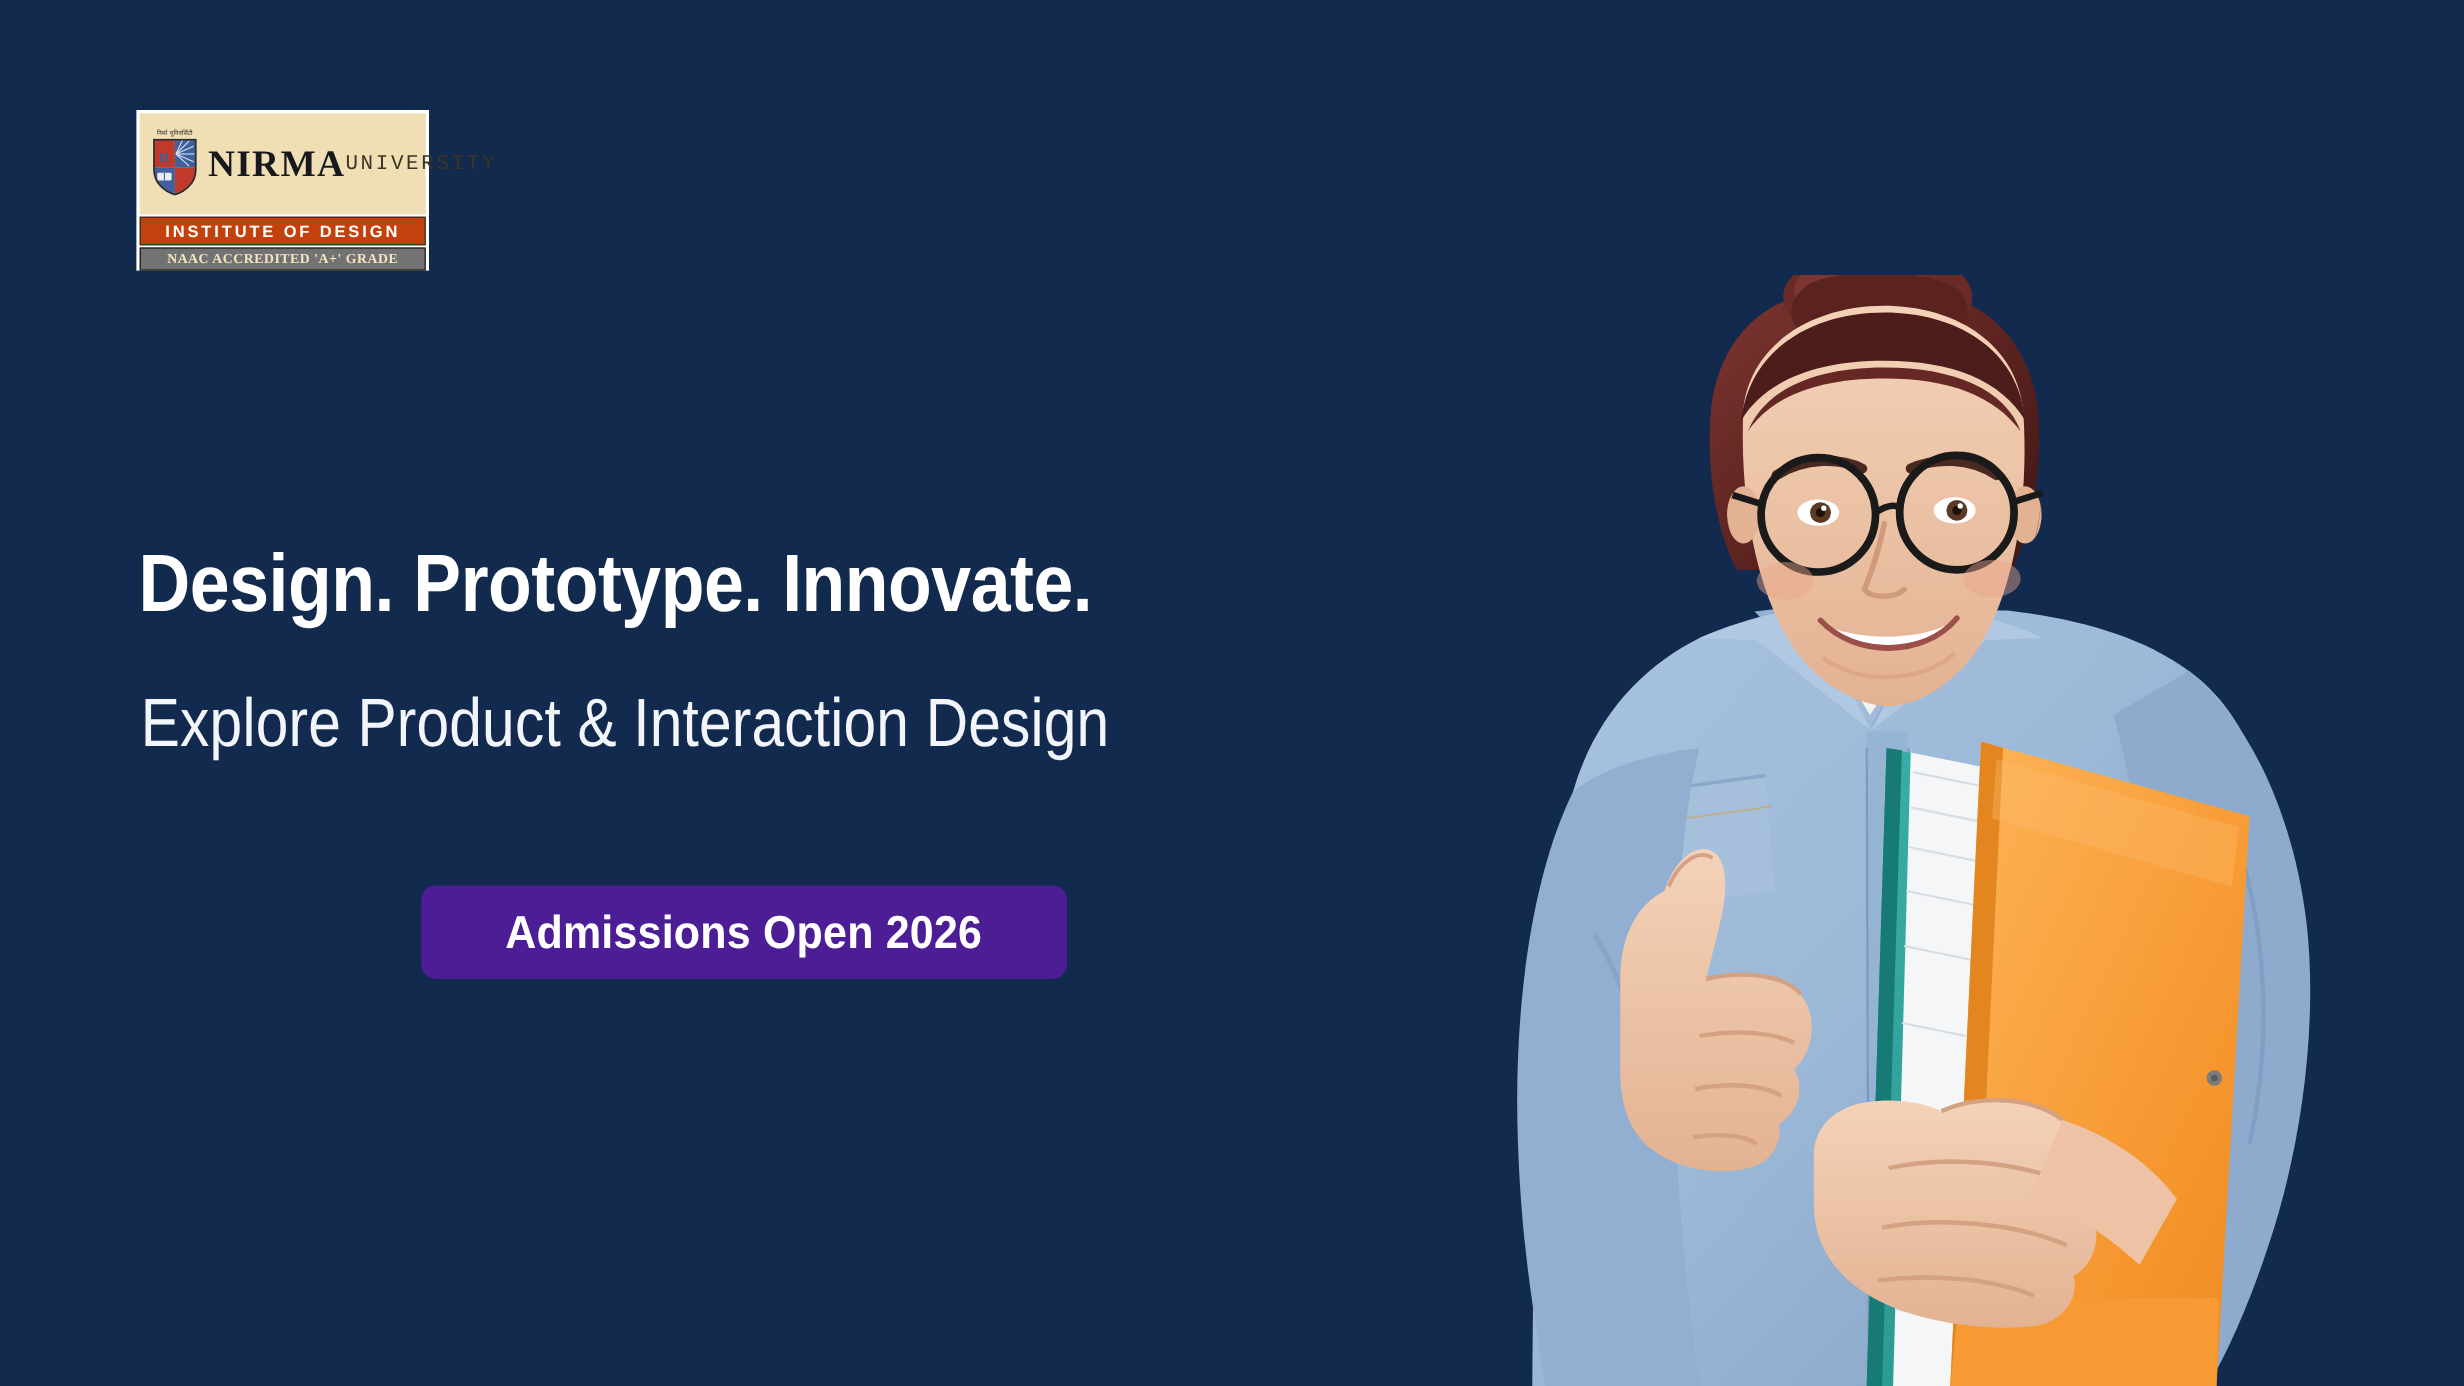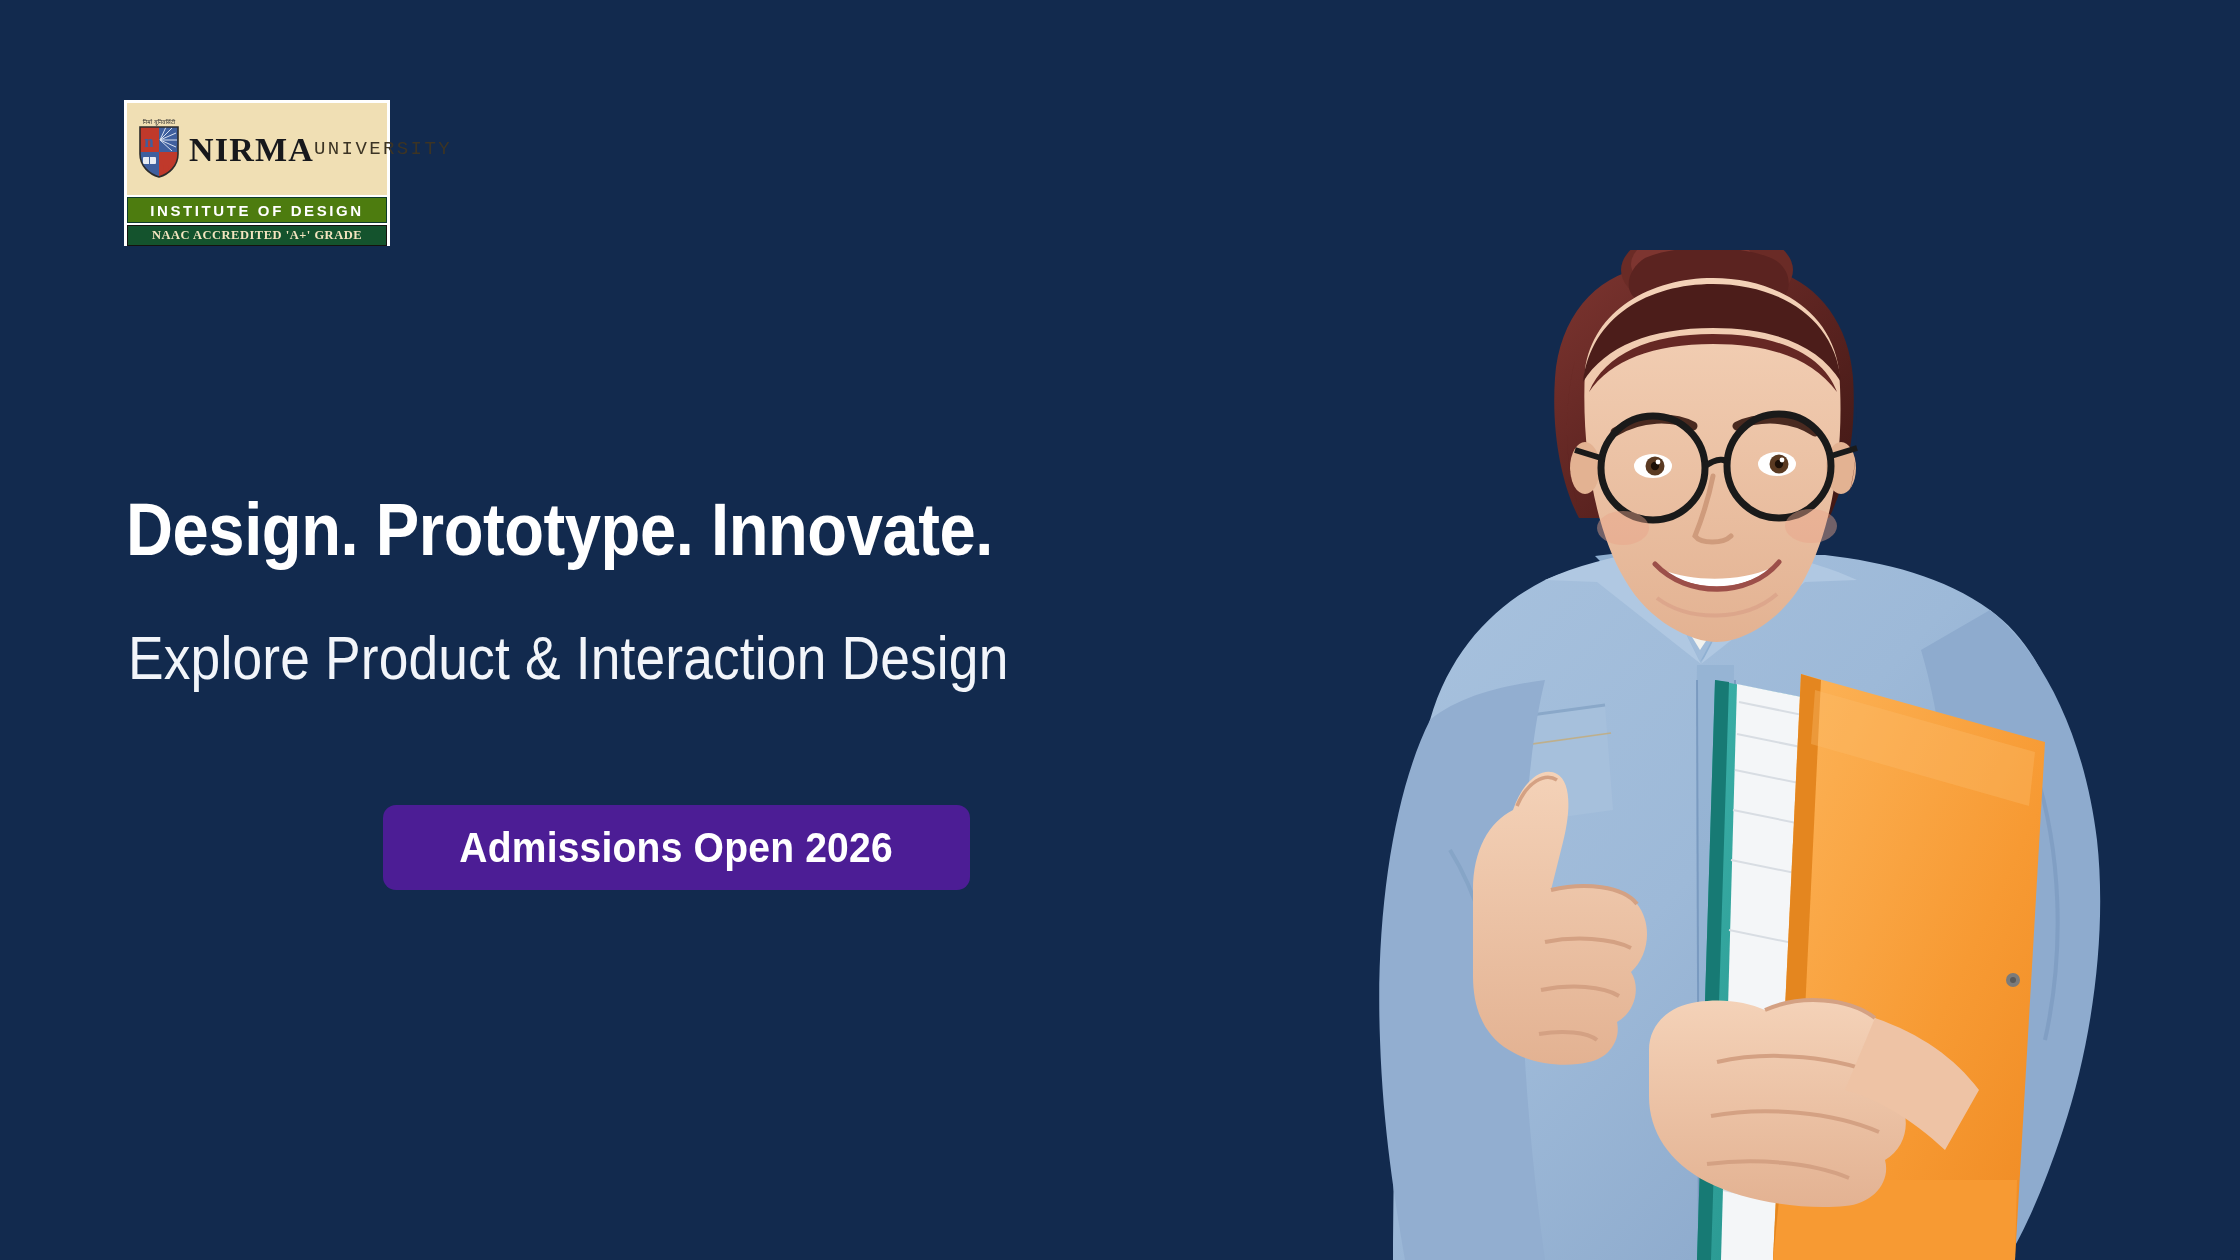--- a/index.html
+++ b/index.html
@@ -17,25 +17,25 @@
   #logo-top{flex:0 0 66%;background:#f0dfb4;display:flex;align-items:center;padding:0 4px 0 6px;box-sizing:border-box;}
   #crest-wrap{flex:0 0 52px;display:flex;flex-direction:column;align-items:center;}
   #crest-script{font-family:"DejaVu Sans",sans-serif;font-size:5.5px;color:#2b2b2b;letter-spacing:.2px;line-height:1;margin-bottom:1px;white-space:nowrap;}
   #crest{width:40px;height:52px;position:relative;}
   #logo-words{flex:1;display:flex;flex-direction:row;align-items:center;justify-content:center;padding-left:4px;}
   #nirma{font-family:"Liberation Serif",serif;font-weight:700;font-size:34px;line-height:.92;
          color:#17181c;letter-spacing:1.2px;}
   #university{font-family:Liberation Mono, monospace;font-size:19px;line-height:1;
               color:#3c3424;letter-spacing:2.4px;margin-top:1px;}
   #uline{width:96%;height:1.6px;background:#6b5a32;margin-top:3px;}
-  #band-green{flex:0 0 19%;background:#4d7c0f;border:1.5px solid #0e3a2b;box-sizing:border-box;
+  #band-green{flex:0 0 19%;background:#c2410c;border:1.5px solid #0e3a2b;box-sizing:border-box;
               display:flex;align-items:center;justify-content:center;margin:1.5px 0 0 0;}
   #band-green span{color:#ffffff;font-size:15px;font-weight:700;letter-spacing:2.6px;
                    font-family:"Liberation Sans",sans-serif;}
-  #band-dark{flex:0 0 15%;background:#14532d;border:1.2px solid #15120d;box-sizing:border-box;
+  #band-dark{flex:0 0 15%;background:#737373;border:1.2px solid #15120d;box-sizing:border-box;
              display:flex;align-items:center;justify-content:center;margin-top:1.5px;}
   #band-dark span{color:#f3e4bf;font-size:12.5px;font-weight:700;letter-spacing:.5px;
                   font-family:"Liberation Serif",serif;white-space:nowrap;}
 
   
   #headline{position:absolute;left:126px;top:487px;
      font-size:74px;font-weight:700;color:#ffffff;letter-spacing:-.5px;
      transform:scaleX(.88);transform-origin:left center;white-space:nowrap;}
   #subhead{position:absolute;left:128px;top:622px;
      font-size:62px;font-weight:400;color:#f2f5fa;letter-spacing:.2px;

